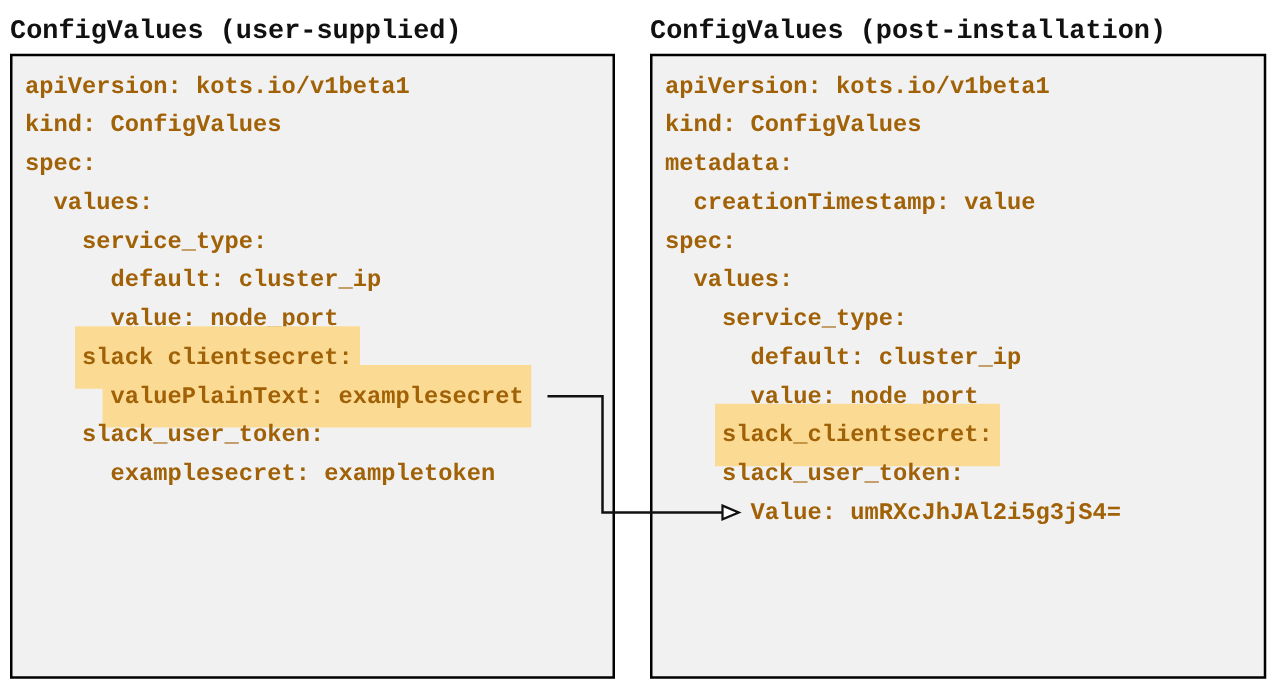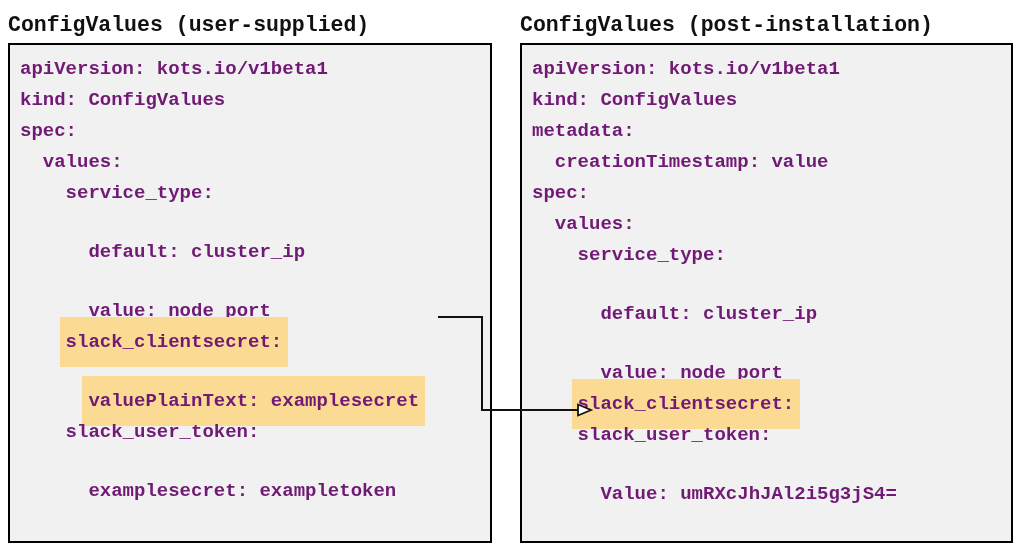--- a/index.html
+++ b/index.html
@@ -36,25 +36,25 @@
     overflow: hidden;
   }
   #panel-left  { left: 8px;   width: 484px; }
   #panel-right { left: 520px; width: 493px; }
   .line {
     height: 31px;
     line-height: 31px;
     white-space: pre;
     font-size: 19px;
     font-weight: bold;
-    color: #701a75;
+    color: #a16207;
   }
   .i1 { padding-left: 2ch; }
   .i2 { padding-left: 4ch; }
-  .i3 { padding-left: 6ch; margin-top: 28px; }
+  .i3 { padding-left: 6ch; }
   .txt { display: inline; }
   .hl {
     background: #fbdb94;
     padding: 14px 6px;
     margin-left: -6px;
   }
   #arrow-overlay {
     position: absolute;
     left: 0; top: 0;
     width: 1019px;

